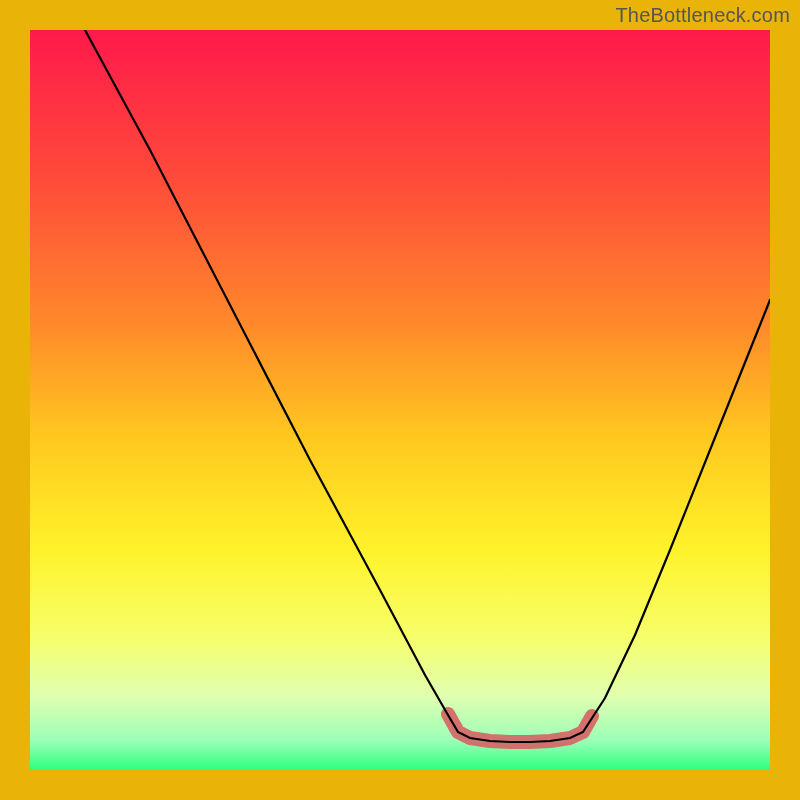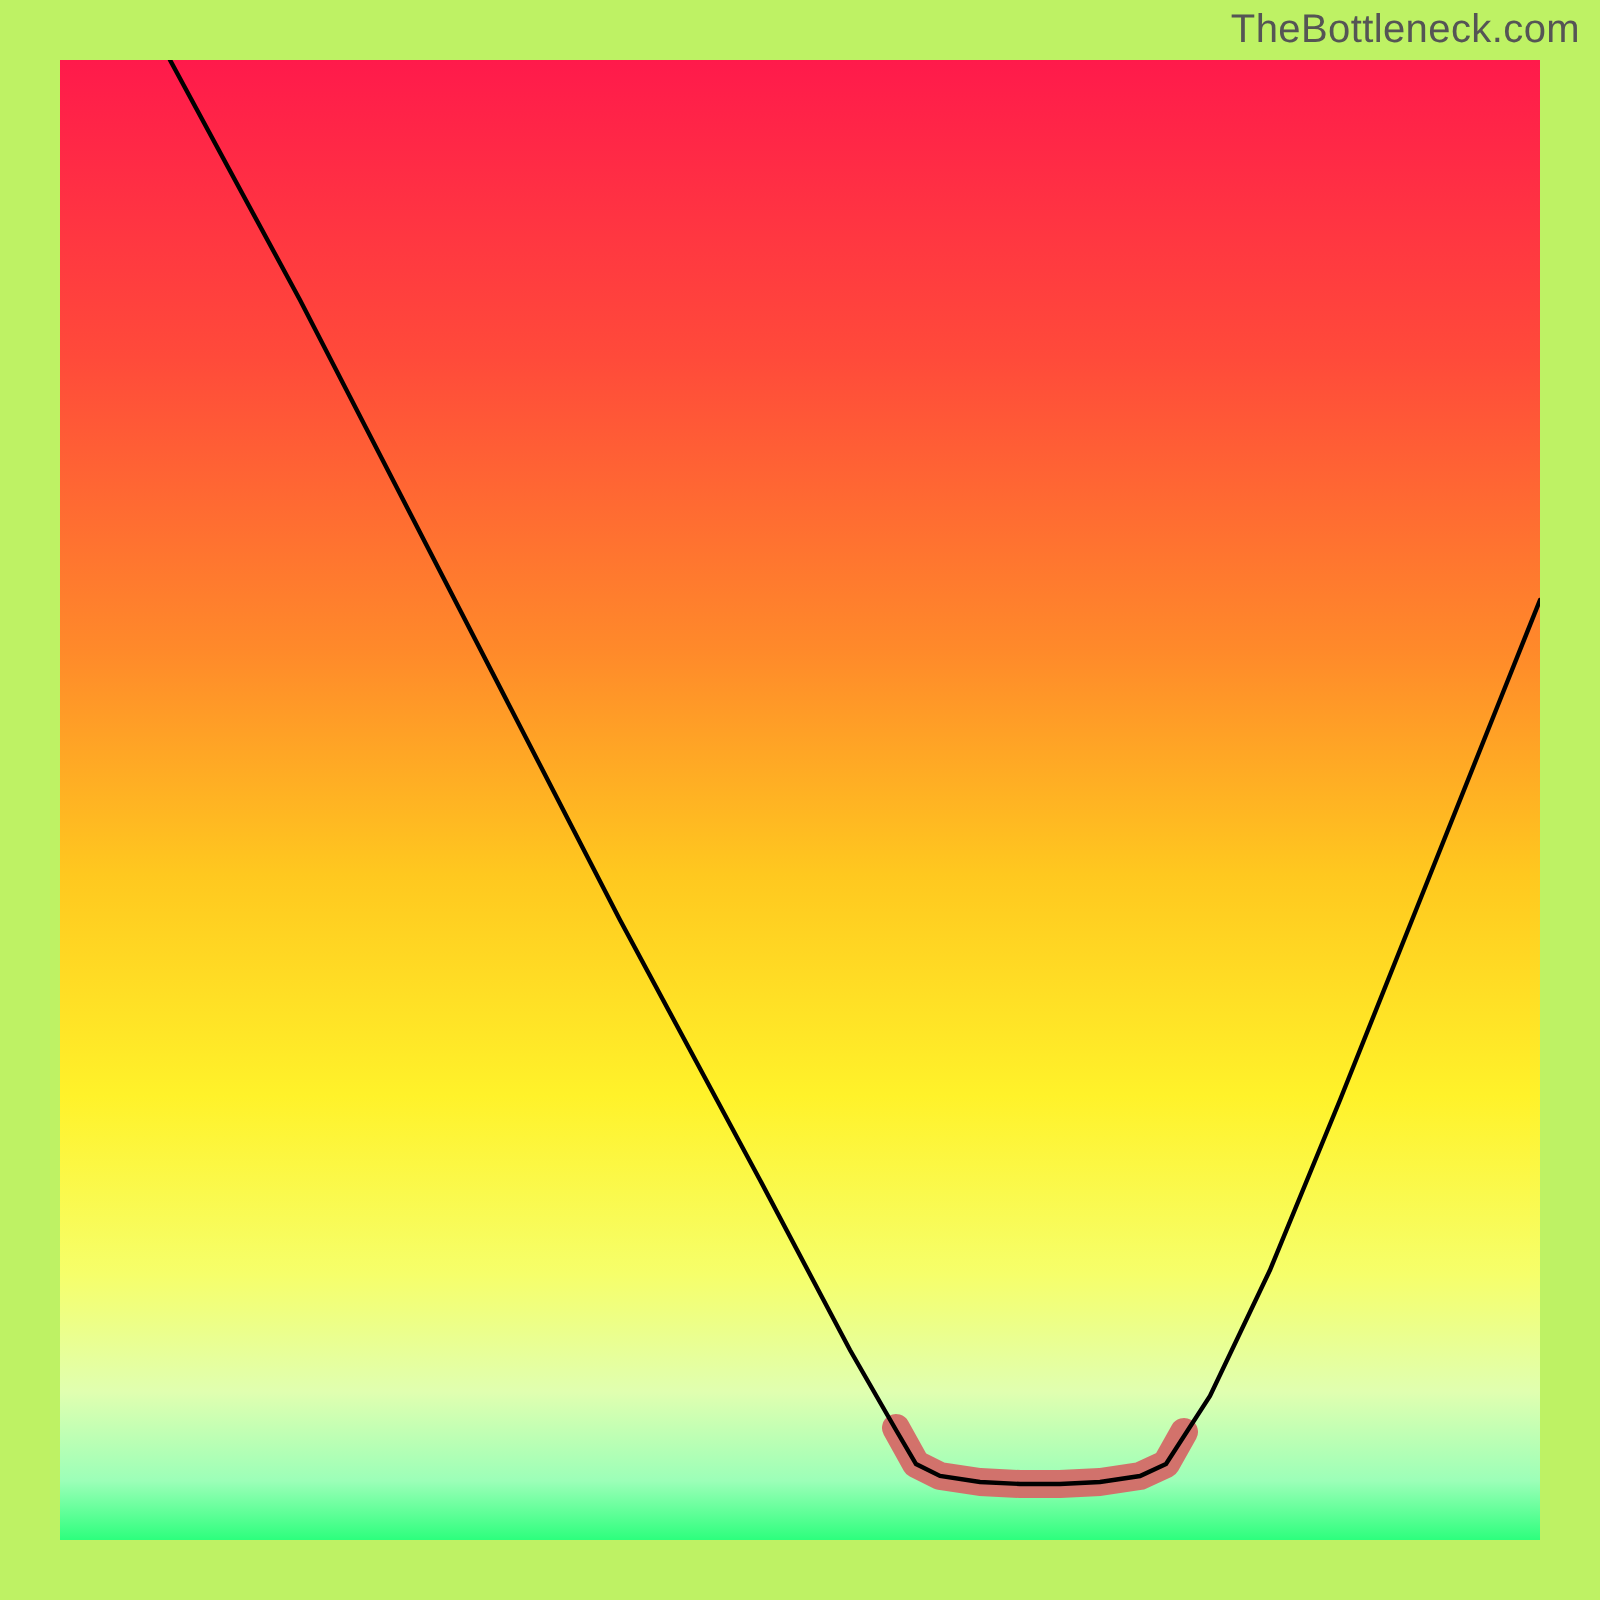--- a/index.html
+++ b/index.html
@@ -8,21 +8,21 @@
     width: 800px;
     height: 800px;
     background: #000;
     overflow: hidden;
     font-family: Arial, Helvetica, sans-serif;
   }
   .frame {
     position: relative;
     width: 800px;
     height: 800px;
-    background: #bef264;
+    background: #eab308;
   }
   .watermark {
     position: absolute;
     top: 4px;
     right: 10px;
     color: #555;
     font-size: 20px;
     letter-spacing: 0.2px;
     z-index: 20;
     user-select: none;

